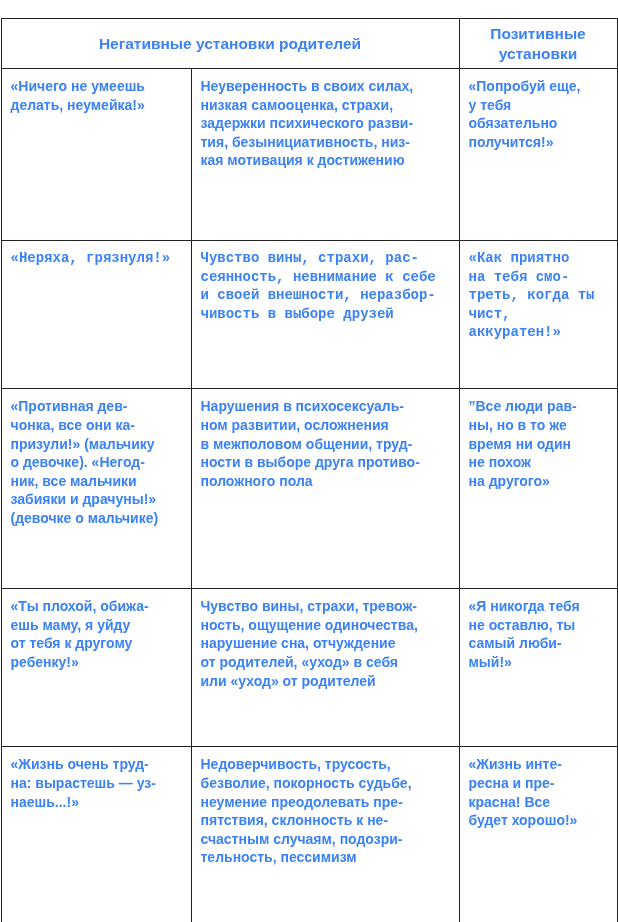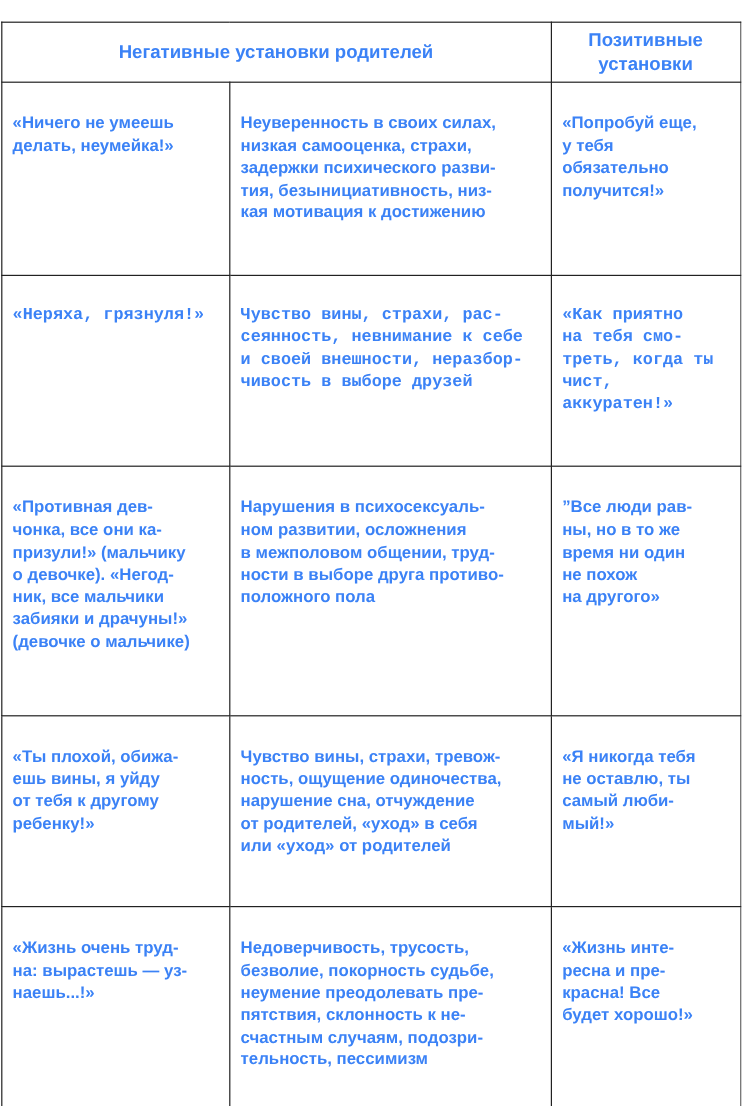--- a/index.html
+++ b/index.html
@@ -36,21 +36,21 @@
     vertical-align: middle;
     white-space: pre-line;
     padding: 4px 6px;
   }
   table.attitudes td {
     font-size: 14px;
     line-height: 18.6px;
     vertical-align: top;
     text-align: left;
     white-space: pre-line;
-    padding: 24px 8px 6px 9px;
+    padding: 8px 8px 6px 9px;
   }
   tr.hrow1 { height: 50px; }
   tr.hrow2 { height: 52px; }
   tr.r0 { height: 125px; }
   tr.r1 { height: 92px; }
   tr.r2 { height: 93px; font-family: Liberation Mono, monospace; }
   tr.r3 { height: 115px; }
   tr.r4 { height: 115px; }
   tr.r5 { height: 140px; }
   tr.r6 { height: 100px; }
@@ -114,21 +114,21 @@
 ности в выборе друга противо-
 положного пола</td>
         <td>”Все люди рав-
 ны, но в то же
 время ни один
 не похож
 на другого»</td>
       </tr>
       <tr class="r4">
         <td>«Ты плохой, обижа-
-ешь вины, я уйду
+ешь маму, я уйду
 от тебя к другому
 ребенку!»</td>
         <td>Чувство вины, страхи, тревож-
 ность, ощущение одиночества,
 нарушение сна, отчуждение
 от родителей, «уход» в себя
 или «уход» от родителей</td>
         <td>«Я никогда тебя
 не оставлю, ты
 самый люби-

